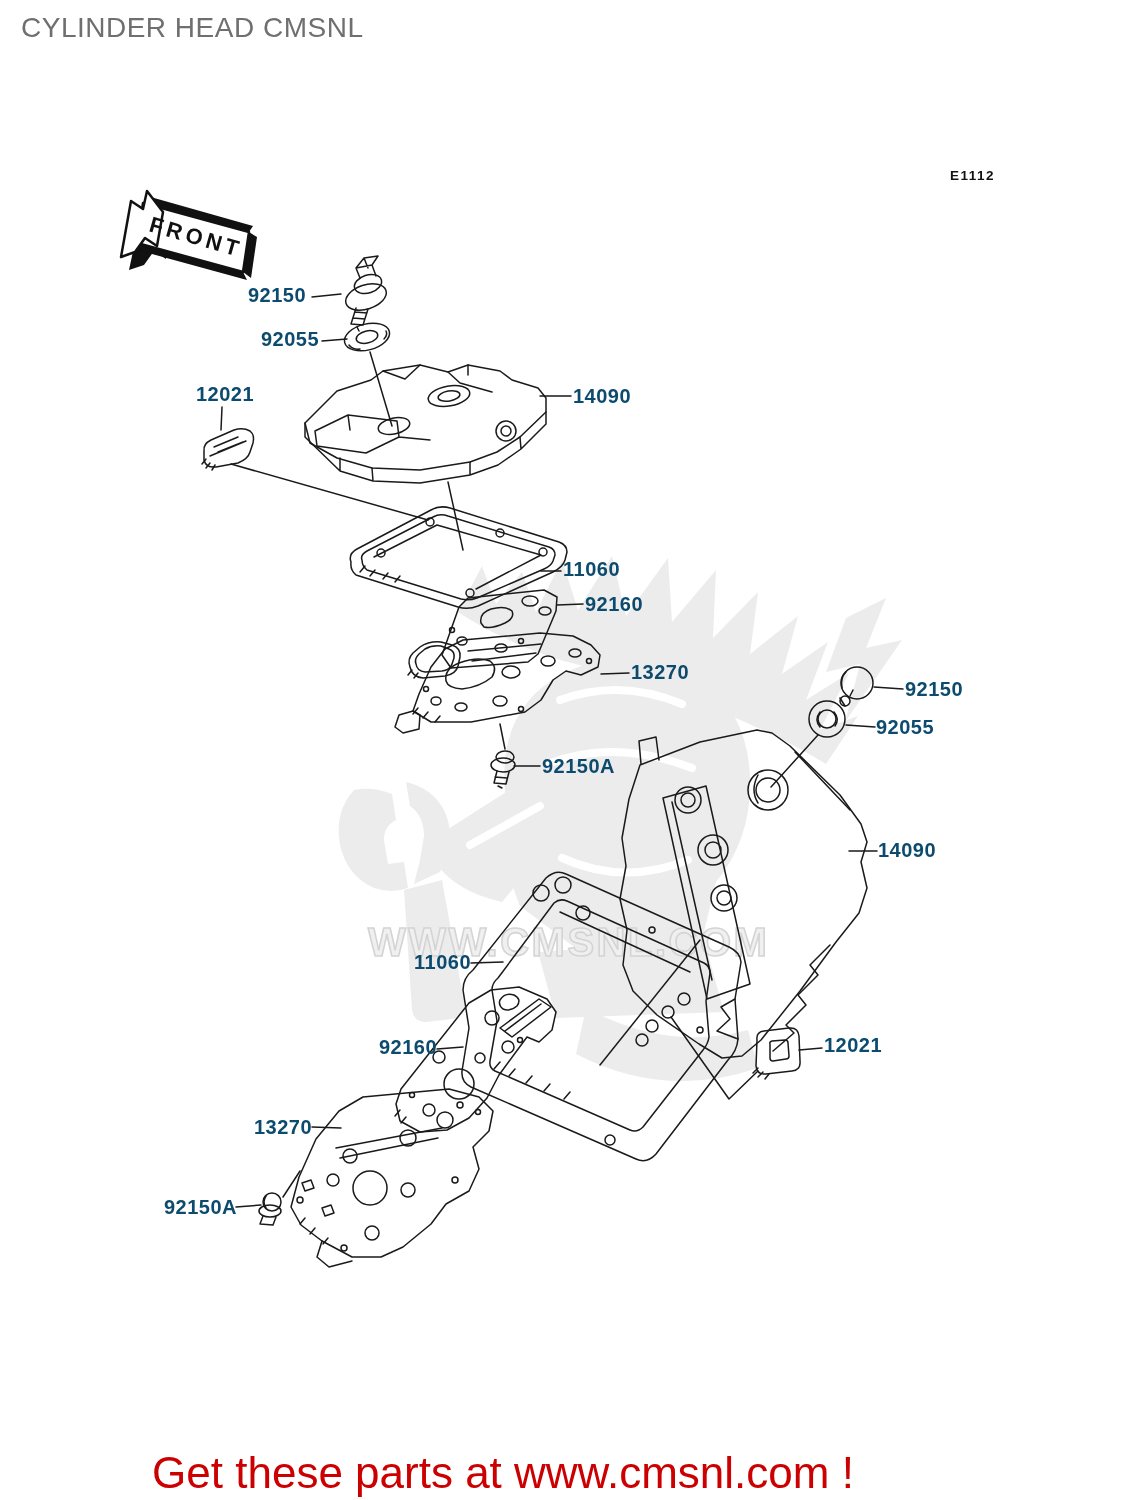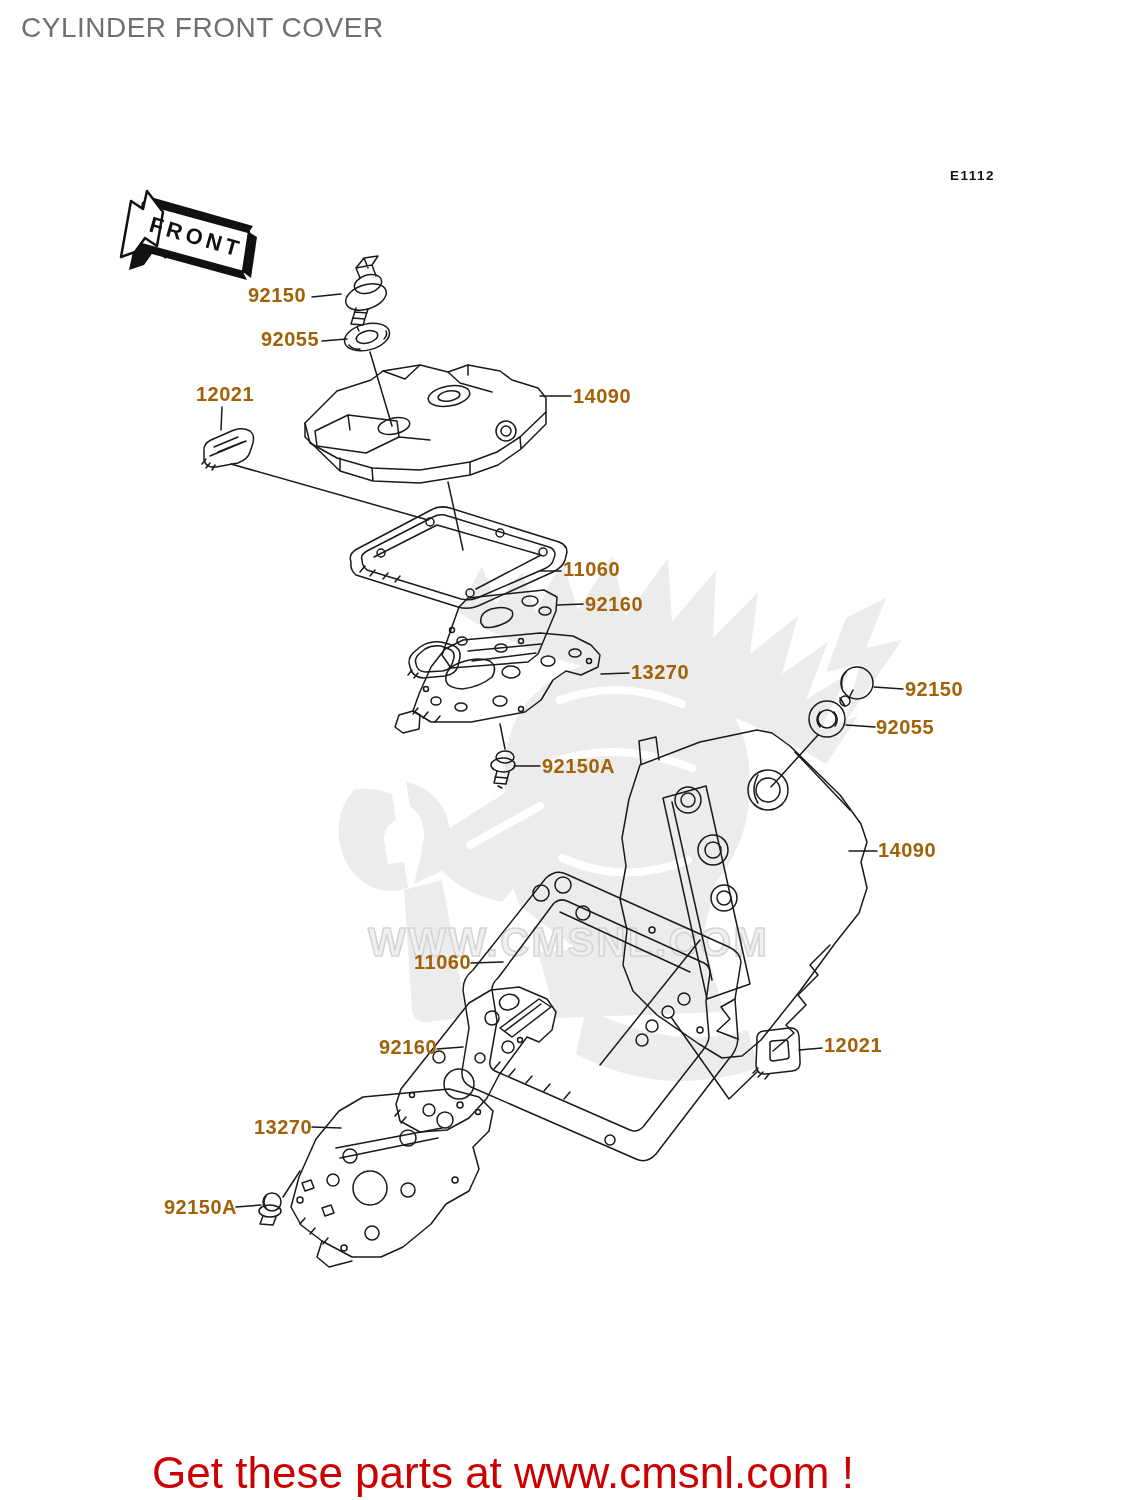--- a/index.html
+++ b/index.html
@@ -3,21 +3,21 @@
 <meta charset="utf-8">
 <style>
   html,body{margin:0;padding:0;background:#ffffff;}
   #stage{position:relative;width:1147px;height:1500px;background:#ffffff;overflow:hidden;
          font-family:"Liberation Sans",sans-serif;}
   #stage svg{position:absolute;left:0;top:0;}
   .page-title{position:absolute;left:21px;top:12px;font-size:28px;color:#6f6f6f;
               letter-spacing:0.5px;white-space:nowrap;}
   .diagram-code{position:absolute;left:950px;top:168px;font-size:13.5px;font-weight:700;
                 color:#111;letter-spacing:1.5px;white-space:nowrap;}
-  .plbl{position:absolute;font-size:20px;font-weight:700;color:#a16207;letter-spacing:0.5px;
+  .plbl{position:absolute;font-size:20px;font-weight:700;color:#0c4a6e;letter-spacing:0.5px;
         white-space:nowrap;line-height:1;}
   .footer-text{position:absolute;left:0;top:1448px;width:1006px;text-align:center;
                font-size:44px;color:#cc0000;white-space:nowrap;}
   .lineart{stroke:#1a1a1a;stroke-width:1.5;fill:none;stroke-linejoin:round;stroke-linecap:round;}
   .wm{fill:#ececec;stroke:none;}
   .wmline{stroke:#ffffff;stroke-width:8;fill:none;stroke-linecap:round;}
   .solid{fill:#111;stroke:none;}
   .face{fill:#ffffff;stroke:#111;stroke-width:2.5;stroke-linejoin:round;}
 </style>
 </head>
@@ -254,21 +254,21 @@
   </g>
 
   <g class="lineart">
     <circle cx="272" cy="1202" r="9"></circle>
     <path d="M266,1196 Q262,1202 266,1208"></path>
     <ellipse cx="270" cy="1211" rx="11" ry="6"></ellipse>
     <path d="M263,1216 L260,1224 M276,1217 L273,1225 M260,1224 L273,1225"></path>
   </g>
 </svg>
 
-<div class="page-title">CYLINDER FRONT COVER</div>
+<div class="page-title">CYLINDER HEAD CMSNL</div>
 <div class="diagram-code">E1112</div>
 
 <div class="plbl" style="left:248px;top:285px">92150</div>
 <div class="plbl" style="left:261px;top:329px">92055</div>
 <div class="plbl" style="left:196px;top:384px">12021</div>
 <div class="plbl" style="left:573px;top:386px">14090</div>
 <div class="plbl" style="left:563px;top:559px">11060</div>
 <div class="plbl" style="left:585px;top:594px">92160</div>
 <div class="plbl" style="left:631px;top:662px">13270</div>
 <div class="plbl" style="left:542px;top:756px">92150A</div>

